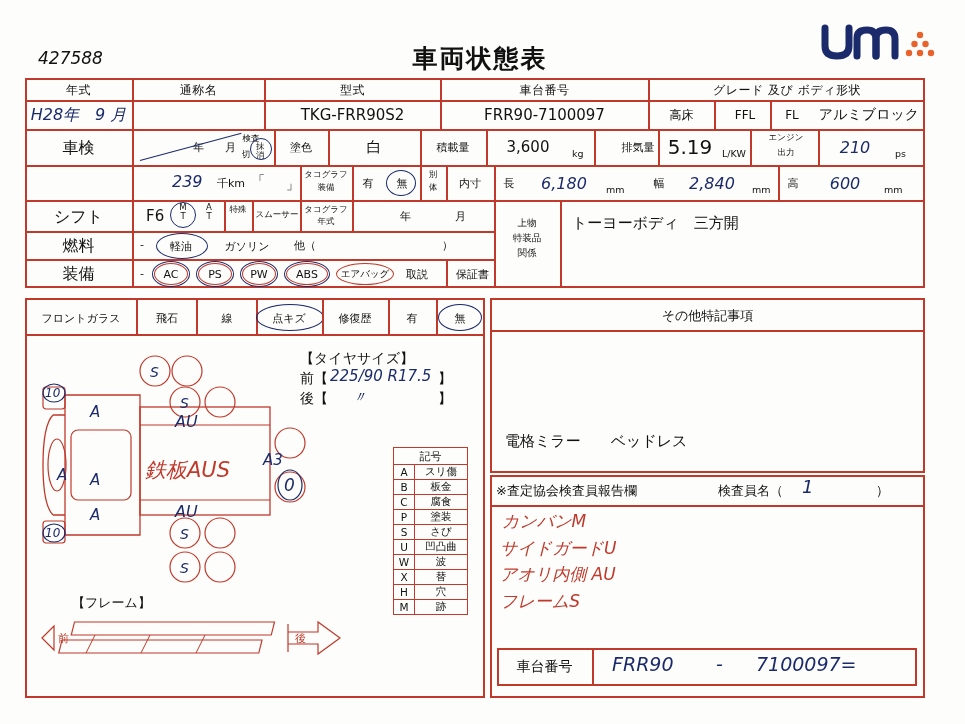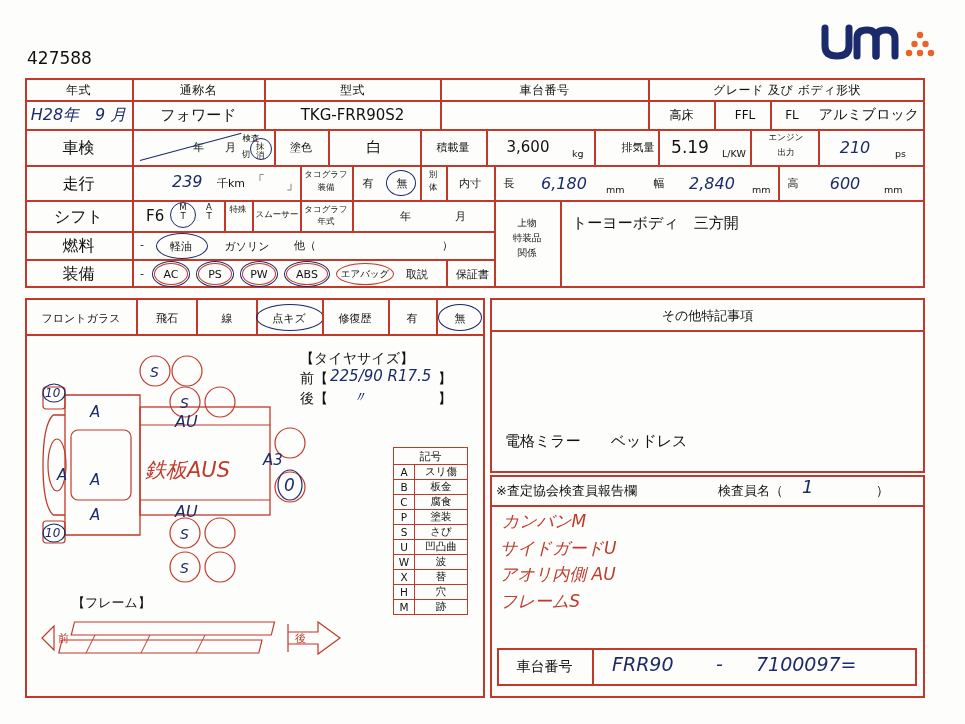--- a/index.html
+++ b/index.html
@@ -45,21 +45,22 @@
   .big{font-size:16px;}
   table.gr{border-collapse:collapse;}
   table.gr td{border:1px solid #c0392b;font-size:10.5px;text-align:center;padding:0;height:14px;}
   .logo{position:absolute;right:18px;top:22px;width:130px;height:42px;}
 </style>
 </head>
 <body>
 
 <div class="sheet">
 
-  <div class="abs docno" style="left:27px;top:48px;">427588</div>
+  <div class="abs docno" style="left:38px;top:48px;font-style:italic;">427588</div>
+  <div class="abs title ctr" style="left:330px;top:42px;width:300px;">車両状態表</div>
 
   <div class="logo">
     <svg width="130" height="42" viewBox="0 0 130 42">
       <path d="M8 6 L8 24 Q8 34 20 34 Q32 34 32 24 L32 6" fill="none" stroke="#1b2a6b" stroke-width="7" stroke-linecap="round"></path>
       <path d="M40 34 L40 16 Q40 8 50 8 Q59 8 59 17 L59 34" fill="none" stroke="#1b2a6b" stroke-width="7" stroke-linecap="round"></path>
       <path d="M59 34 L59 16 Q59 8 69 8 Q78 8 78 17 L78 34" fill="none" stroke="#1b2a6b" stroke-width="7" stroke-linecap="round"></path>
       <circle cx="92" cy="31" r="3.2" fill="#e8622c"></circle>
       <circle cx="103" cy="31" r="3.2" fill="#e8622c"></circle>
       <circle cx="114" cy="31" r="3.2" fill="#e8622c"></circle>
       <circle cx="97.5" cy="22" r="3.2" fill="#e8622c"></circle>
@@ -84,22 +85,22 @@
   <div class="abs rline" style="left:714px;top:100px;width:1.5px;height:29px;"></div>
   <div class="abs rline" style="left:770px;top:100px;width:1.5px;height:29px;"></div>
 
   <div class="abs lbl ctr" style="left:25px;top:82px;width:107px;height:17px;">年式</div>
   <div class="abs lbl ctr" style="left:133px;top:82px;width:131px;height:17px;">通称名</div>
   <div class="abs lbl ctr" style="left:265px;top:82px;width:175px;height:17px;">型式</div>
   <div class="abs lbl ctr" style="left:441px;top:82px;width:207px;height:17px;">車台番号</div>
   <div class="abs lbl ctr" style="left:649px;top:82px;width:276px;height:17px;">グレード 及び ボディ形状</div>
 
   <div class="abs hand big ctr" style="left:25px;top:103px;width:107px;height:24px;">H28年　9 月</div>
-  <div class="abs med ctr" style="left:133px;top:103px;width:131px;height:24px;font-size:15px;">フォワード</div>
   <div class="abs med ctr" style="left:265px;top:103px;width:175px;height:24px;font-size:15px;">TKG-FRR90S2</div>
+  <div class="abs med ctr" style="left:441px;top:103px;width:207px;height:24px;font-size:15px;">FRR90-7100097</div>
   <div class="abs small ctr" style="left:649px;top:104px;width:65px;height:22px;font-size:12px;">高床</div>
   <div class="abs small ctr" style="left:722px;top:104px;width:46px;height:22px;font-size:12px;">FFL</div>
   <div class="abs small ctr" style="left:771px;top:104px;width:42px;height:22px;font-size:12px;">FL</div>
   <div class="abs med ctr" style="left:813px;top:103px;width:112px;height:24px;font-size:14px;">アルミブロック</div>
 
   <div class="abs rline" style="left:132px;top:129px;width:1.5px;height:159px;"></div>
   <div class="abs big ctr" style="left:25px;top:133px;width:107px;height:30px;">車検</div>
 
   <div class="abs small lft" style="left:193px;top:137px;width:20px;height:20px;">年</div>
   <div class="abs small lft" style="left:225px;top:137px;width:20px;height:20px;">月</div>
@@ -114,30 +115,29 @@
   <div class="abs rline" style="left:328px;top:129px;width:1.5px;height:36px;"></div>
   <div class="abs med ctr" style="left:330px;top:135px;width:88px;height:24px;font-size:15px;">白</div>
   <div class="abs rline" style="left:420px;top:129px;width:1.5px;height:36px;"></div>
   <div class="abs small ctr" style="left:422px;top:137px;width:62px;height:20px;">積載量</div>
   <div class="abs rline" style="left:486px;top:129px;width:1.5px;height:36px;"></div>
   <div class="abs med ctr" style="left:488px;top:135px;width:80px;height:24px;font-size:15px;">3,600</div>
   <div class="abs xsmall" style="left:572px;top:148px;">kg</div>
   <div class="abs rline" style="left:594px;top:129px;width:1.5px;height:36px;"></div>
   <div class="abs small ctr" style="left:596px;top:137px;width:60px;height:20px;margin-left:12px;">排気量</div>
   <div class="abs rline" style="left:658px;top:129px;width:1.5px;height:36px;"></div>
-  <div class="abs med ctr" style="left:660px;top:135px;width:60px;height:24px;font-size:17px;">5.19</div>
+  <div class="abs med ctr" style="left:660px;top:135px;width:60px;height:24px;font-size:20px;">5.19</div>
   <div class="abs xsmall" style="left:722px;top:148px;">L/KW</div>
   <div class="abs rline" style="left:750px;top:129px;width:1.5px;height:36px;"></div>
   <div class="abs tiny" style="left:756px;top:133px;width:60px;text-align:center;">エンジン</div>
   <div class="abs tiny" style="left:756px;top:148px;width:60px;text-align:center;">出力</div>
   <div class="abs rline" style="left:818px;top:129px;width:1.5px;height:36px;"></div>
   <div class="abs hand big ctr" style="left:820px;top:134px;width:70px;height:26px;">210</div>
   <div class="abs xsmall" style="left:895px;top:148px;">ps</div>
 
-  <div class="abs big ctr" style="left:25px;top:169px;width:107px;height:30px;">走行</div>
   <div class="abs small" style="left:142px;top:176px;"></div>
   <div class="abs hand big" style="left:172px;top:172px;">239</div>
   <div class="abs small" style="left:217px;top:176px;">千km</div>
   <div class="abs med" style="left:252px;top:172px;">「</div>
   <div class="abs med" style="left:286px;top:176px;">」</div>
   <div class="abs rline" style="left:300px;top:165px;width:1.5px;height:35px;"></div>
   <div class="abs tiny" style="left:302px;top:170px;width:48px;text-align:center;">タコグラフ</div>
   <div class="abs tiny" style="left:302px;top:183px;width:48px;text-align:center;">装備</div>
   <div class="abs rline" style="left:352px;top:165px;width:1.5px;height:35px;"></div>
   <div class="abs small ctr" style="left:354px;top:173px;width:28px;height:20px;">有</div>

